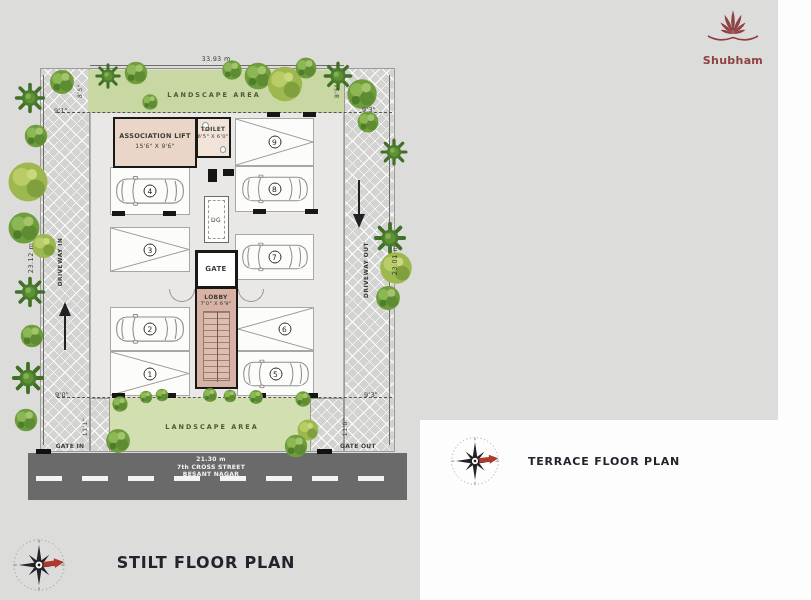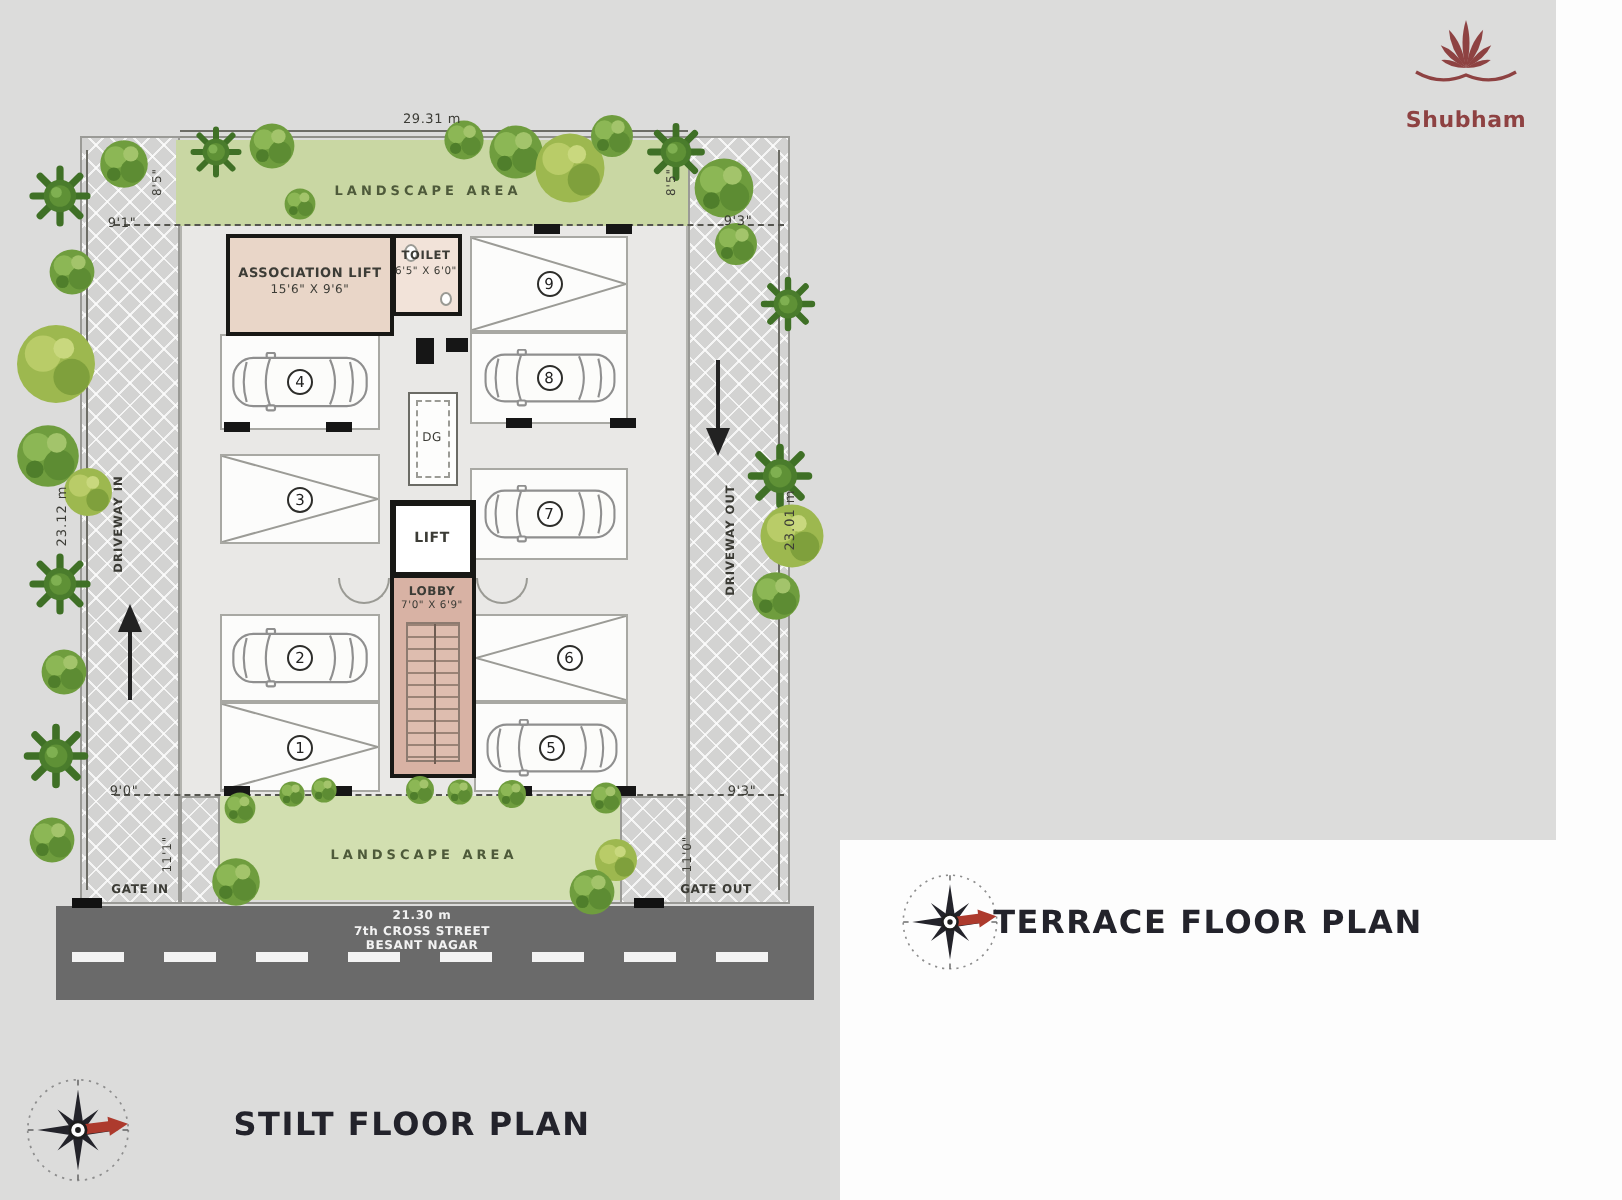--- a/index.html
+++ b/index.html
@@ -239,32 +239,32 @@
 
     <svg class="abs" style="left:58px;top:300px;z-index:4" width="14" height="52" viewBox="0 0 14 52">
       <path d="M7,50 V14" stroke="#222" stroke-width="2"></path>
         <path d="M1,16 L7,2 L13,16 Z" fill="#222"></path>
     </svg>
     <svg class="abs" style="left:352px;top:178px;z-index:4" width="14" height="52" viewBox="0 0 14 52">
       <path d="M7,2 V38" stroke="#222" stroke-width="2"></path>
         <path d="M1,36 L7,50 L13,36 Z" fill="#222"></path>
     </svg>
 
-    <div class="lbl" style="left:216px;top:60px">29.31 m</div>
+    <div class="lbl" style="left:216px;top:60px">33.93 m</div>
     <div class="lbl green-lbl" style="left:214px;top:96px">LANDSCAPE AREA</div>
     <div class="vlbl" style="left:79px;top:91px">8'5"</div>
     <div class="vlbl" style="left:336px;top:91px">8'5"</div>
     <div class="lbl" style="left:61px;top:112px">9'1"</div>
     <div class="lbl" style="left:369px;top:111px">9'3"</div>
     <div class="lbl bold" style="left:155px;top:137px;font-size:6.5px">ASSOCIATION LIFT</div>
     <div class="lbl" style="left:155px;top:146px;font-size:6px">15'6" X 9'6"</div>
     <div class="lbl bold" style="left:213px;top:129px;font-size:5.8px">TOILET</div>
     <div class="lbl" style="left:213px;top:137px;font-size:5.2px">6'5" X 6'0"</div>
     <div class="lbl" style="left:216px;top:220px;font-size:6px">DG</div>
-    <div class="lbl bold" style="left:216px;top:269px;font-size:7px">LIFT</div>
+    <div class="lbl bold" style="left:216px;top:269px;font-size:7px">GATE</div>
     <div class="lbl bold" style="left:216px;top:297px;font-size:6px">LOBBY</div>
     <div class="lbl" style="left:216px;top:304px;font-size:5.2px">7'0" X 6'9"</div>
     <div class="vlbl" style="left:31px;top:258px;font-size:6.5px">23.12 m</div>
     <div class="vlbl" style="left:395px;top:260px;font-size:6.5px">23.01 m</div>
     <div class="vlbl bold" style="left:60px;top:262px;font-size:5.8px;color:#3a3a34">DRIVEWAY IN</div>
     <div class="vlbl bold" style="left:366px;top:270px;font-size:5.8px;color:#3a3a34">DRIVEWAY OUT</div>
     <div class="lbl" style="left:62px;top:396px">9'0"</div>
     <div class="lbl" style="left:371px;top:396px">9'3"</div>
     <div class="vlbl" style="left:84px;top:427px">11'1"</div>
     <div class="vlbl" style="left:344px;top:427px">11'0"</div>
@@ -334,20 +334,20 @@
   </svg>
 
   <svg class="compass" style="left:10px;top:536px" width="58" height="58" viewBox="-30 -30 60 60">
     <use href="#compass"></use>
   </svg>
   <svg class="compass" style="left:448px;top:434px" width="54" height="54" viewBox="-30 -30 60 60">
     <use href="#compass"></use>
   </svg>
 
   <div class="title" style="left:206px;top:562px;font-size:16px">STILT FLOOR PLAN</div>
-  <div class="title" style="left:604px;top:461px;font-size:16px">TERRACE FLOOR PLAN</div>
+  <div class="title" style="left:604px;top:461px;font-size:11px">TERRACE FLOOR PLAN</div>
 
   <svg class="abs" style="left:700px;top:4px;z-index:20" width="66" height="38" viewBox="0 0 66 38">
     <use href="#lotus"></use>
   </svg>
   <div id="logo-text" style="left:733px;top:60px">Shubham</div>
 
 </div>
 
 </body></html>

